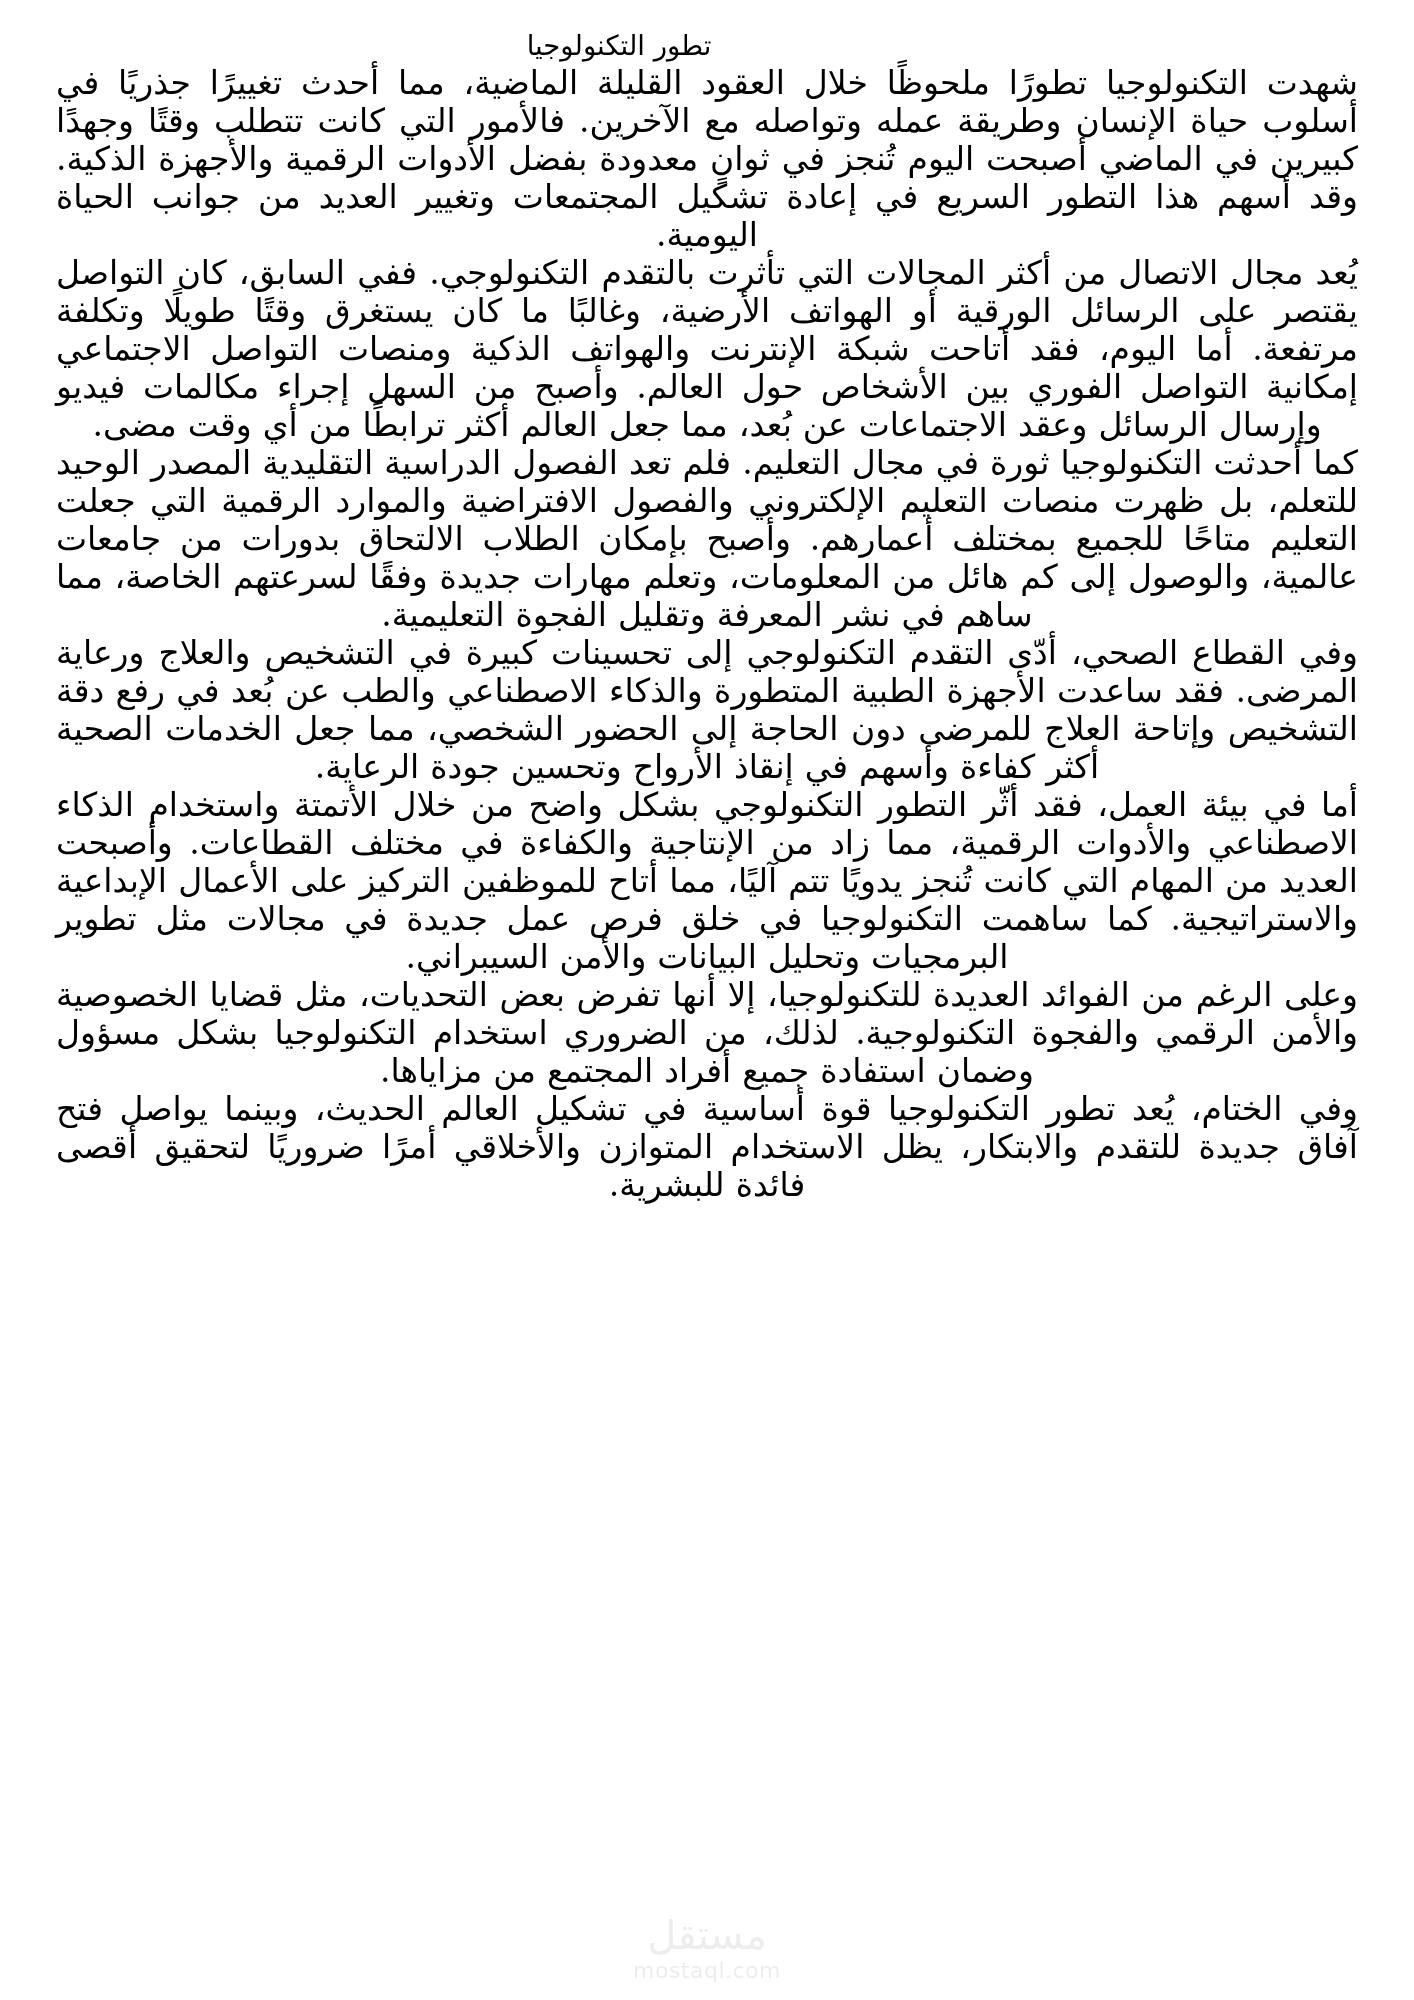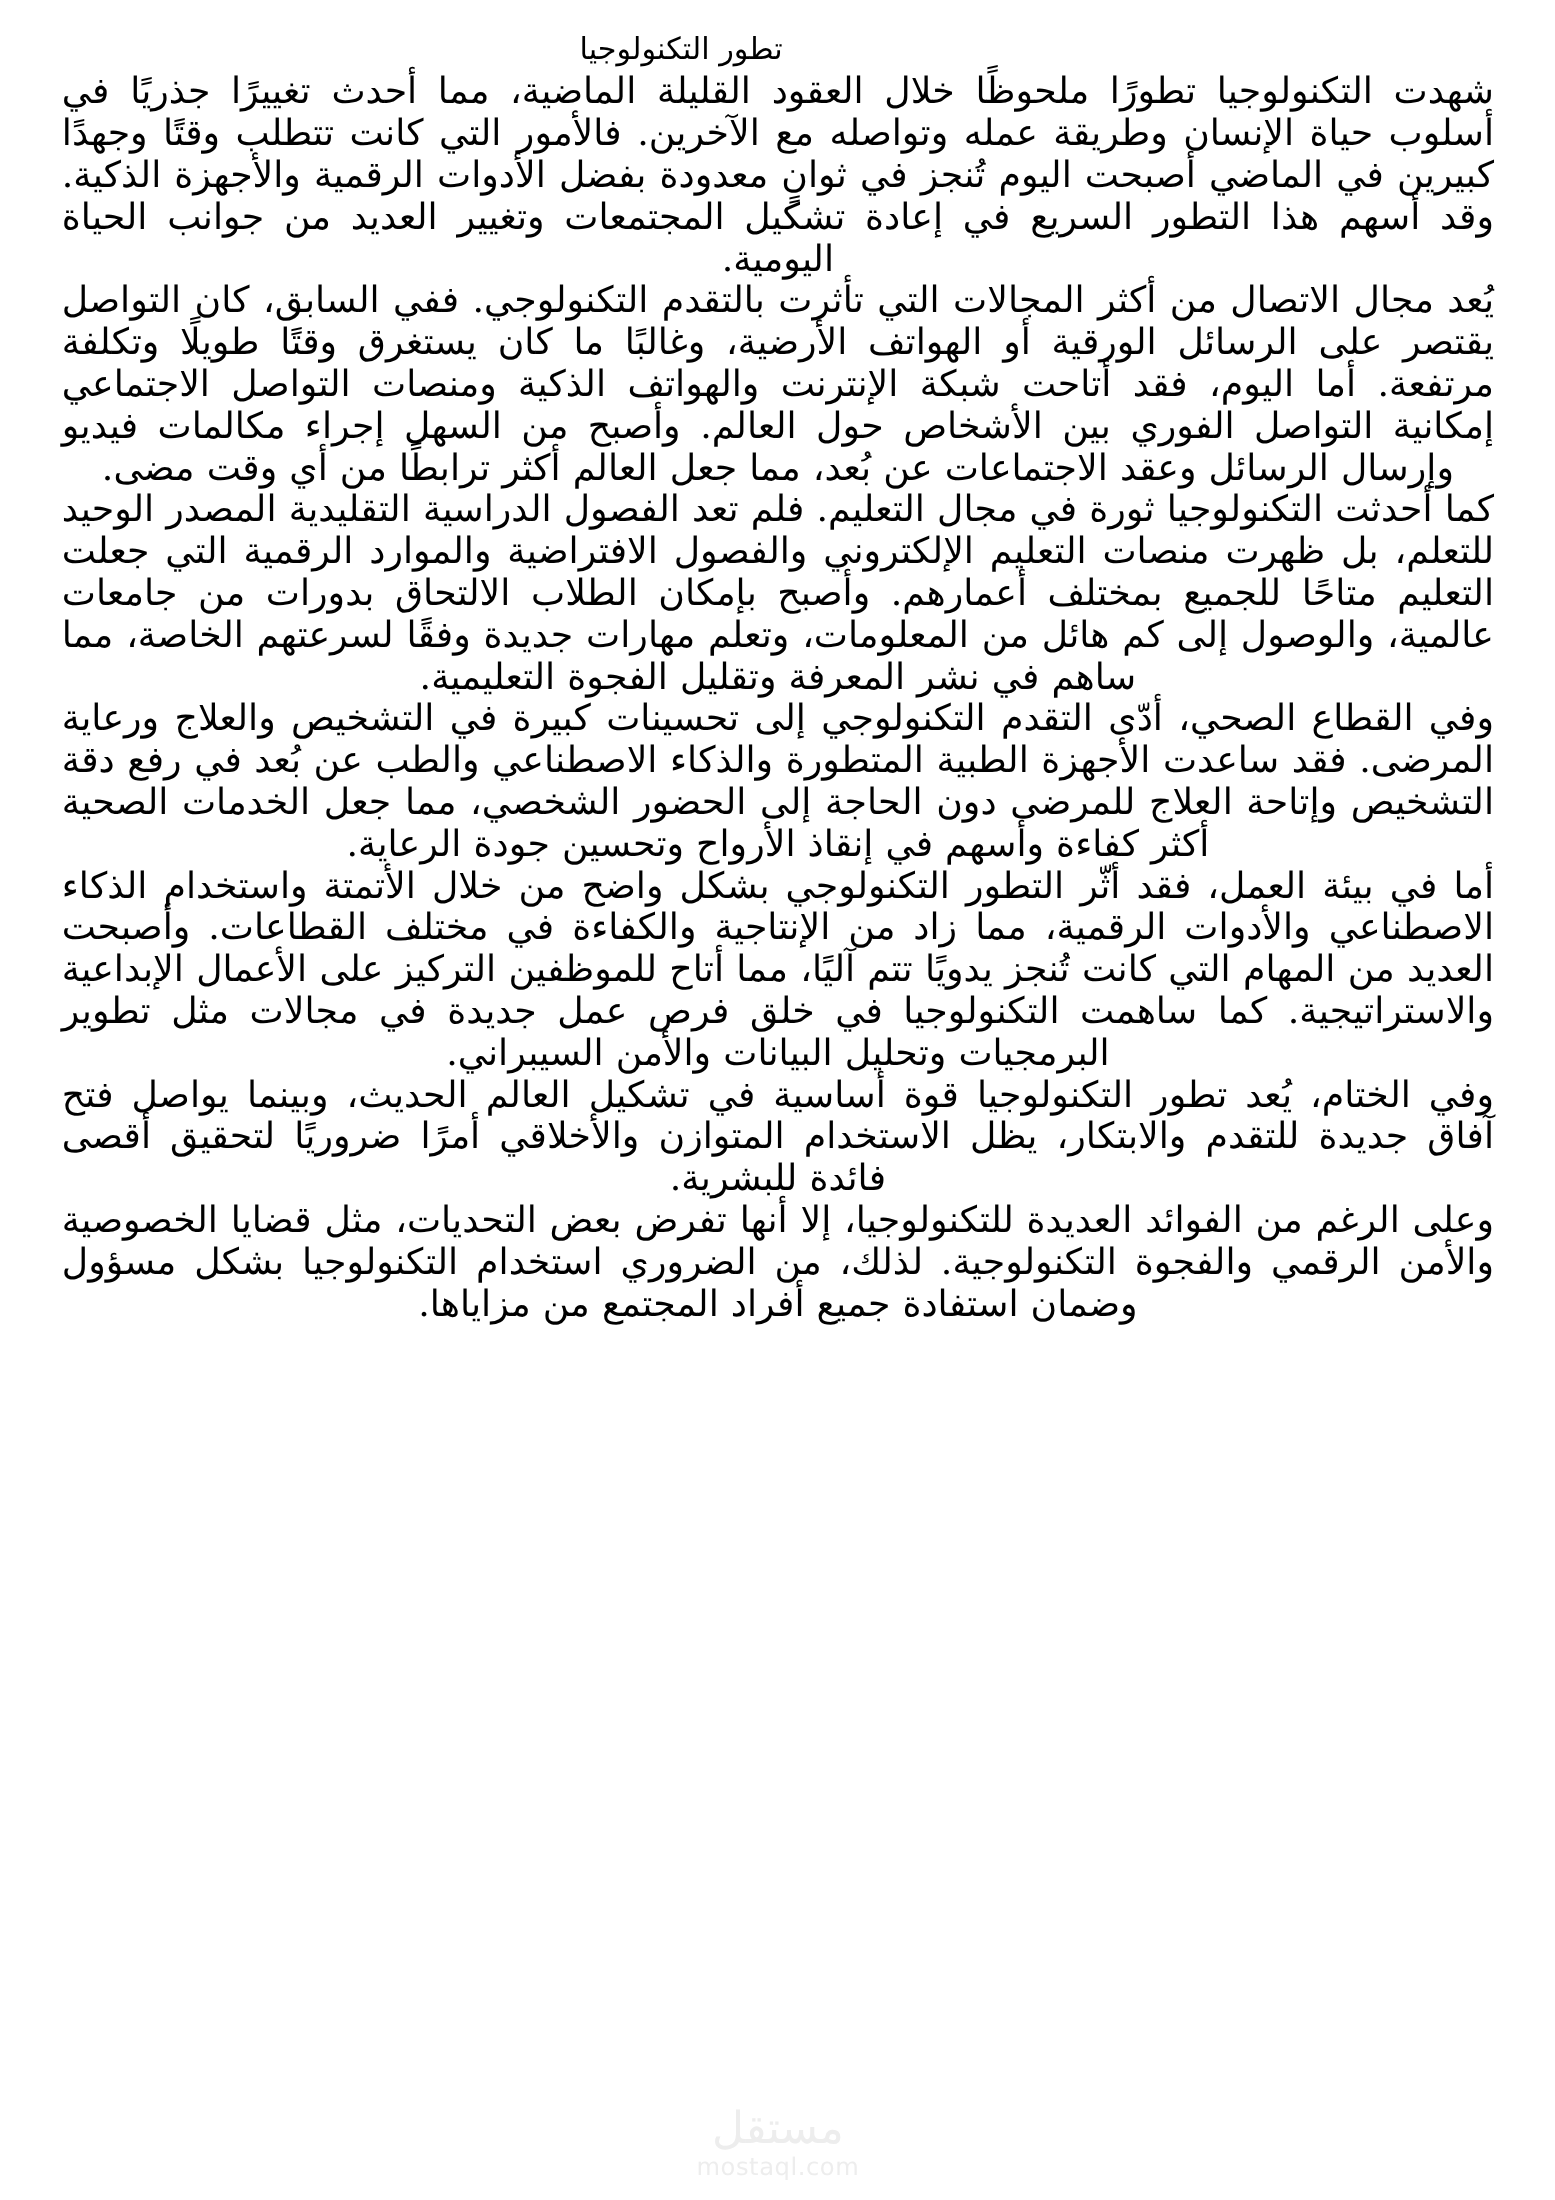--- a/index.html
+++ b/index.html
@@ -96,22 +96,22 @@
 <div id="page" dir="rtl" style="color: rgb(0, 0, 0);">
 
   <h1 id="doc-title">تطور التكنولوجيا</h1>
 
   <div id="body-text">
     <p>شهدت التكنولوجيا تطورًا ملحوظًا خلال العقود القليلة الماضية، مما أحدث تغييرًا جذريًا في أسلوب حياة الإنسان وطريقة عمله وتواصله مع الآخرين. فالأمور التي كانت تتطلب وقتًا وجهدًا كبيرين في الماضي أصبحت اليوم تُنجز في ثوانٍ معدودة بفضل الأدوات الرقمية والأجهزة الذكية. وقد أسهم هذا التطور السريع في إعادة تشكيل المجتمعات وتغيير العديد من جوانب الحياة اليومية.</p>
     <p>يُعد مجال الاتصال من أكثر المجالات التي تأثرت بالتقدم التكنولوجي. ففي السابق، كان التواصل يقتصر على الرسائل الورقية أو الهواتف الأرضية، وغالبًا ما كان يستغرق وقتًا طويلًا وتكلفة مرتفعة. أما اليوم، فقد أتاحت شبكة الإنترنت والهواتف الذكية ومنصات التواصل الاجتماعي إمكانية التواصل الفوري بين الأشخاص حول العالم. وأصبح من السهل إجراء مكالمات فيديو وإرسال الرسائل وعقد الاجتماعات عن بُعد، مما جعل العالم أكثر ترابطًا من أي وقت مضى.</p>
     <p>كما أحدثت التكنولوجيا ثورة في مجال التعليم. فلم تعد الفصول الدراسية التقليدية المصدر الوحيد للتعلم، بل ظهرت منصات التعليم الإلكتروني والفصول الافتراضية والموارد الرقمية التي جعلت التعليم متاحًا للجميع بمختلف أعمارهم. وأصبح بإمكان الطلاب الالتحاق بدورات من جامعات عالمية، والوصول إلى كم هائل من المعلومات، وتعلم مهارات جديدة وفقًا لسرعتهم الخاصة، مما ساهم في نشر المعرفة وتقليل الفجوة التعليمية.</p>
     <p>وفي القطاع الصحي، أدّى التقدم التكنولوجي إلى تحسينات كبيرة في التشخيص والعلاج ورعاية المرضى. فقد ساعدت الأجهزة الطبية المتطورة والذكاء الاصطناعي والطب عن بُعد في رفع دقة التشخيص وإتاحة العلاج للمرضى دون الحاجة إلى الحضور الشخصي، مما جعل الخدمات الصحية أكثر كفاءة وأسهم في إنقاذ الأرواح وتحسين جودة الرعاية.</p>
     <p>أما في بيئة العمل، فقد أثّر التطور التكنولوجي بشكل واضح من خلال الأتمتة واستخدام الذكاء الاصطناعي والأدوات الرقمية، مما زاد من الإنتاجية والكفاءة في مختلف القطاعات. وأصبحت العديد من المهام التي كانت تُنجز يدويًا تتم آليًا، مما أتاح للموظفين التركيز على الأعمال الإبداعية والاستراتيجية. كما ساهمت التكنولوجيا في خلق فرص عمل جديدة في مجالات مثل تطوير البرمجيات وتحليل البيانات والأمن السيبراني.</p>
+    <p>وعلى الرغم من الفوائد العديدة للتكنولوجيا، إلا أنها تفرض بعض التحديات، مثل قضايا الخصوصية والأمن الرقمي والفجوة التكنولوجية. لذلك، من الضروري استخدام التكنولوجيا بشكل مسؤول وضمان استفادة جميع أفراد المجتمع من مزاياها.</p>
     <p>وفي الختام، يُعد تطور التكنولوجيا قوة أساسية في تشكيل العالم الحديث، وبينما يواصل فتح آفاق جديدة للتقدم والابتكار، يظل الاستخدام المتوازن والأخلاقي أمرًا ضروريًا لتحقيق أقصى فائدة للبشرية.</p>
-    <p>وعلى الرغم من الفوائد العديدة للتكنولوجيا، إلا أنها تفرض بعض التحديات، مثل قضايا الخصوصية والأمن الرقمي والفجوة التكنولوجية. لذلك، من الضروري استخدام التكنولوجيا بشكل مسؤول وضمان استفادة جميع أفراد المجتمع من مزاياها.</p>
   </div>
 
   <div id="watermark">
     <div id="watermark-mark" style="color: rgb(237, 237, 237);">مستقل</div>
     <div id="watermark-url" style="color: rgb(237, 237, 237);">mostaql.com</div>
   </div>
 
 </div>
 
 </body></html>

